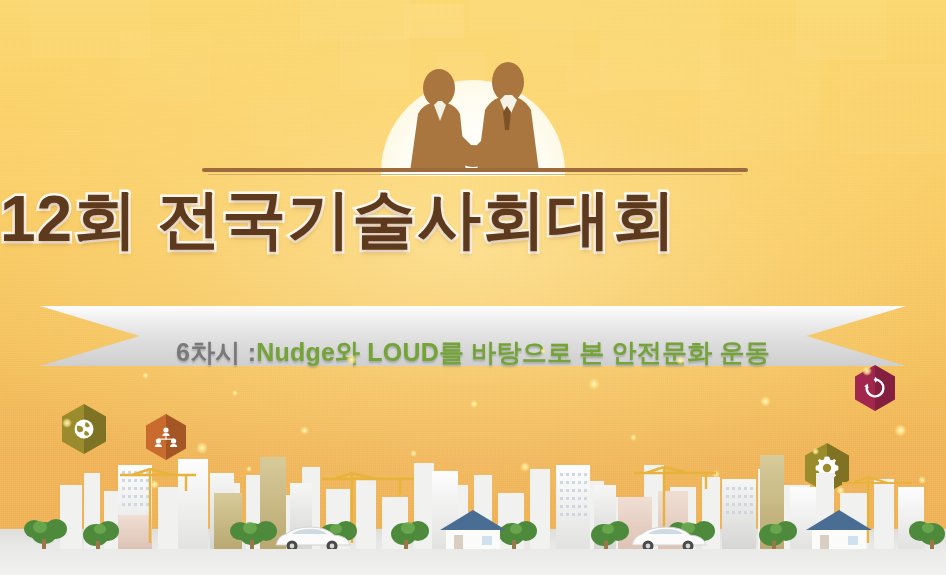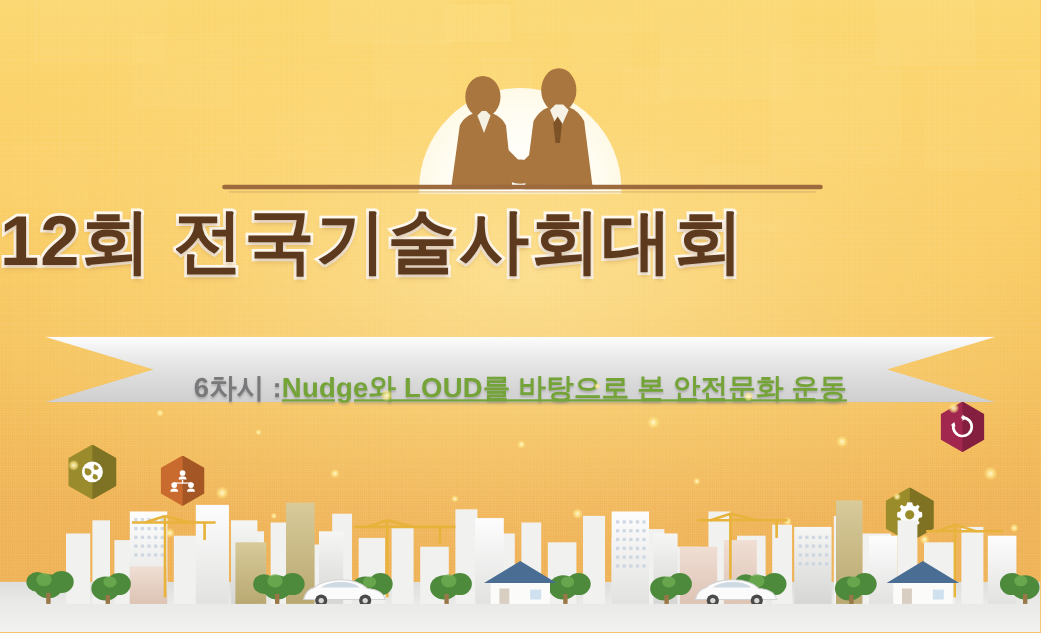--- a/index.html
+++ b/index.html
@@ -61,21 +61,21 @@
     clip-path:polygon(0 0,100% 0,100% 0,88.5% 50%,100% 100%,0 100%,11.5% 50%);
     filter:drop-shadow(0 4px 4px rgba(150,100,40,.38));
   }
   .ribbon-ink{
     position:absolute;left:40px;top:306px;width:866px;height:60px;
     display:flex;align-items:center;justify-content:center;
     font-size:25px;font-weight:600;letter-spacing:.2px;white-space:nowrap;
   }
   .ribbon-ink .seg{text-shadow:0 2px 2px rgba(120,120,120,.45);margin-top:32px;}
   .seg.gray{color:#79797b;}
-  .seg.green{color:#74a437;text-decoration:underline;}
+  .seg.green{color:#74a437;}
   
   .hex{position:absolute;width:44px;height:50px;}
   .hex .shape{
     position:absolute;inset:0;
     clip-path:polygon(50% 0%,100% 25%,100% 75%,50% 100%,0% 75%,0% 25%);
   }
   .hex .shape .lo{position:absolute;right:0;top:0;width:50%;height:100%;background:rgba(0,0,0,.18);}
   .hex svg{position:absolute;left:50%;top:50%;transform:translate(-50%,-50%);}
   
   .sparks{position:absolute;left:0;top:330px;width:946px;height:230px;pointer-events:none;}

